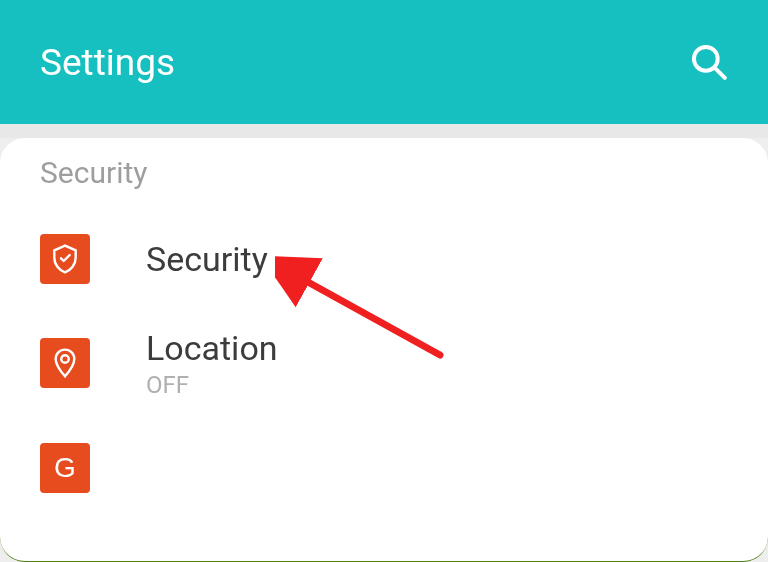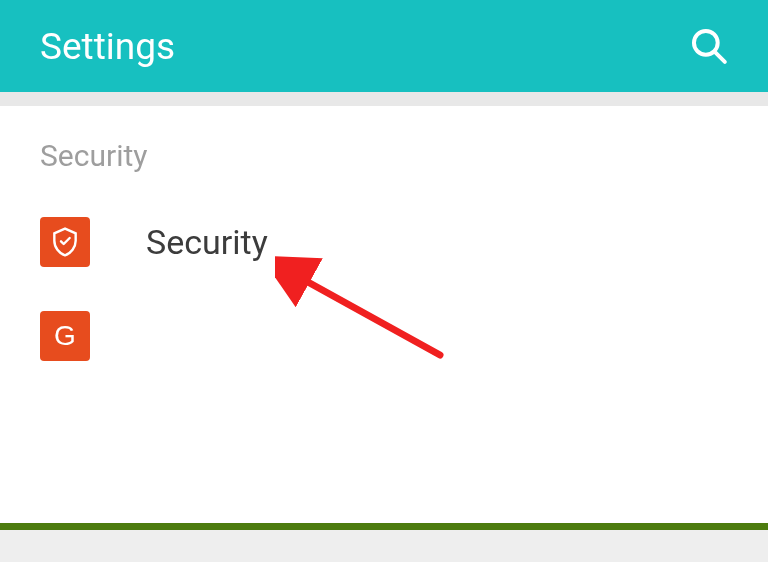--- a/index.html
+++ b/index.html
@@ -10,21 +10,21 @@
     body {
       font-family: -apple-system, BlinkMacSystemFont, "Segoe UI", Roboto, Helvetica, Arial, sans-serif;
       width: 768px;
       height: 562px;
       background: #eeeeee;
       overflow: hidden;
       position: relative;
     }
     .header {
       background: #17c0c0;
-      height: 92px;
+      height: 124px;
       display: flex;
       align-items: center;
       justify-content: space-between;
       padding: 0 40px 0 40px;
     }
     .header-title {
       color: #ffffff;
       font-size: 37px;
       font-weight: 400;
     }
@@ -39,22 +39,23 @@
       width: 38px;
       height: 38px;
     }
     .divider-bar {
       height: 14px;
       background: #e8e8e8;
     }
     .content {
       background: #ffffff;
       height: calc(100% - 138px);
-      padding-top: 24px;
-      border-bottom: 7px solid #4d7c0f;
+      padding-top: 9px;
+      border-bottom: 1px solid #4d7c0f;
+      border-radius: 25px;
     }
     .section-header {
       color: #9e9e9e;
       font-size: 30px;
       font-weight: 400;
       padding: 8px 40px 22px 40px;
     }
     .list-item {
       display: flex;
       align-items: center;
@@ -120,20 +121,32 @@
       <svg viewBox="0 0 24 24" fill="none" stroke="#ffffff" stroke-width="1.8">
         <path d="M12 2 L4 5.5 L4 11 C4 16 7.5 20.5 12 22 C16.5 20.5 20 16 20 11 L20 5.5 Z"></path>
         <path d="M9 11.5 L11 13.5 L15.5 9" stroke-width="1.8" stroke-linecap="round" stroke-linejoin="round"></path>
       </svg>
     </div>
     <div class="item-text">
       <span class="item-label">Security</span>
     </div>
   </div>
 
+  <div class="list-item">
+    <div class="icon-box">
+      <svg viewBox="0 0 24 24" fill="none" stroke="#ffffff" stroke-width="1.8">
+        <path d="M12 2 C8 2 5 5 5 9 C5 14 12 22 12 22 C12 22 19 14 19 9 C19 5 16 2 12 2 Z"></path>
+        <circle cx="12" cy="9" r="2.8"></circle>
+      </svg>
+    </div>
+    <div class="item-text">
+      <span class="item-label">Location</span>
+      <span class="item-sublabel">OFF</span>
+    </div>
+  </div>
 
   <div class="list-item">
     <div class="icon-box">
       <svg viewBox="0 0 24 24">
         <text x="12" y="18.5" font-size="21" font-weight="500" text-anchor="middle" fill="#ffffff" font-family="Arial, sans-serif">G</text>
       </svg>
     </div>
   </div>
 </div>
 

